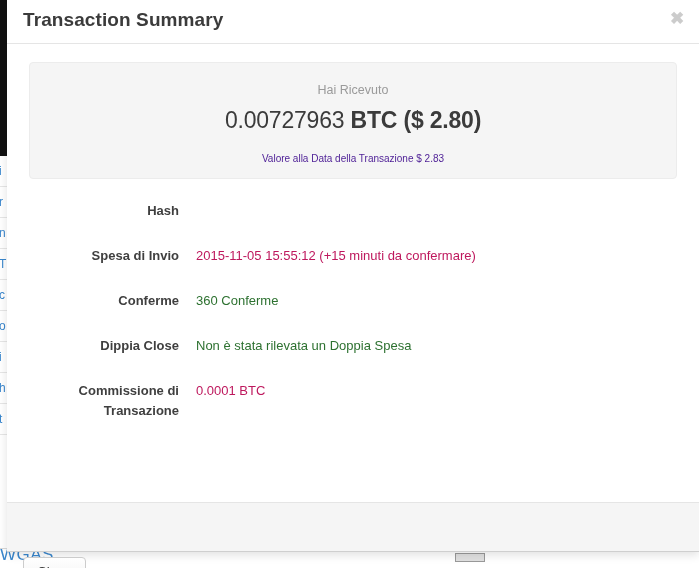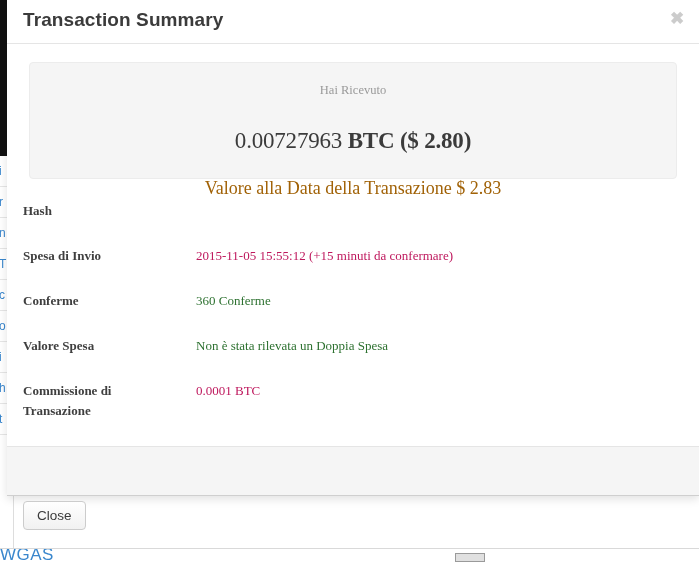--- a/index.html
+++ b/index.html
@@ -57,21 +57,21 @@
     width: 30px; height: 9px;
     background: #e0e0e0;
     border: 1px solid #9a9a9a;
   }
 
   
   .modal {
     position: absolute;
     left: 7px; top: 0;
     width: 692px;
-    height: 496px;
+    height: 552px;
     background: #ffffff;
     border: 1px solid #cfcfcf;
     border-top: none;
     border-left: none;
     border-right: none;
     box-shadow: 0 3px 9px rgba(0,0,0,0.12);
     display: flex;
     flex-direction: column;
   }
 
@@ -103,68 +103,68 @@
     border: none;
     cursor: pointer;
     padding: 0;
     font-family: "Liberation Sans", sans-serif;
   }
 
   .modal-body {
     flex: 1 1 auto;
     padding: 18px 16px 0 16px;
     position: relative;
-    font-family: Liberation Serif, serif;
   }
 
   
   .well {
     margin: 0 6px;
     background: #f5f5f5;
     border: 1px solid #ececec;
     border-radius: 4px;
     height: 117px;
     text-align: center;
     padding-top: 19px;
   }
   .well-lead {
     font-size: 12.5px;
     color: #9a9a9a;
     line-height: 16px;
   }
   .well-amount {
-    margin-top: 28px;
+    margin-top: 8px;
     font-size: 23px;
     color: #3b3b3b;
     line-height: 29px;
     letter-spacing: -0.2px;
   }
   .well-amount .amt-num { font-weight: normal; }
   .well-amount .amt-unit { font-weight: bold; }
   .well-sub {
-    margin-top: 25px;
-    font-size: 18px;
-    color: #a16207;
+    margin-top: 16px;
+    font-size: 10px;
+    color: #4c1d95;
     line-height: 16px;
   }
 
   
   .details {
     margin-top: 22px;
     padding-left: 0;
   }
   .drow {
     display: flex;
     align-items: flex-start;
     margin-bottom: 25px;
   }
   .drow:last-child { margin-bottom: 0; }
   .dlabel {
     width: 156px;
     flex: 0 0 156px;
+    text-align: right;
     font-size: 13px;
     font-weight: bold;
     color: #3f3f3f;
     line-height: 20px;
     padding-right: 0;
   }
   .dvalue {
     flex: 1 1 auto;
     padding-left: 17px;
     font-size: 13px;
@@ -252,21 +252,21 @@
           <div class="dlabel">Spesa di Invio</div>
           <div class="dvalue">2015-11-05 15:55:12 (+15 minuti da confermare)</div>
         </div>
 
         <div class="drow">
           <div class="dlabel">Conferme</div>
           <div class="dvalue green">360 Conferme</div>
         </div>
 
         <div class="drow">
-          <div class="dlabel">Valore Spesa</div>
+          <div class="dlabel">Dippia Close</div>
           <div class="dvalue green">Non è stata rilevata un Doppia Spesa</div>
         </div>
 
         <div class="drow">
           <div class="dlabel">Commissione di Transazione</div>
           <div class="dvalue">0.0001 BTC</div>
         </div>
 
       </div>
     </div>

